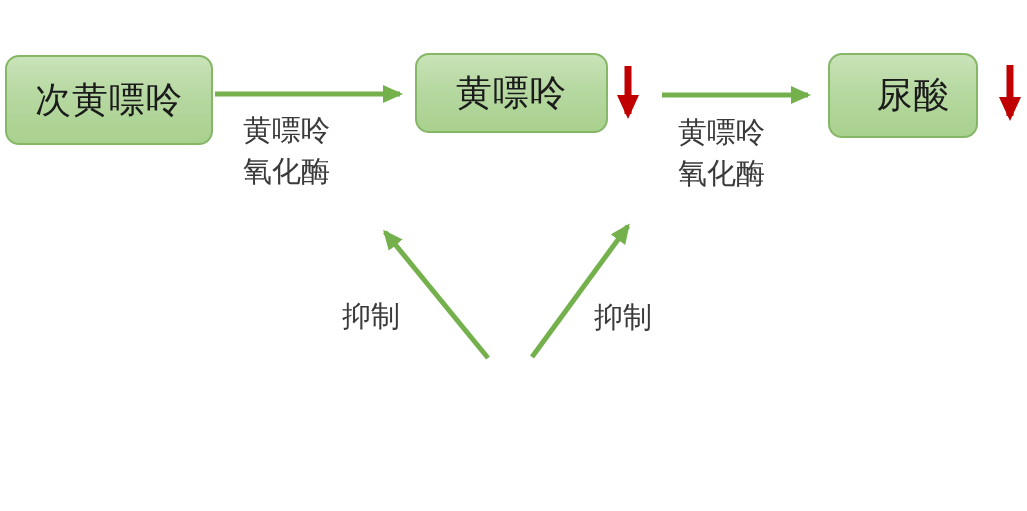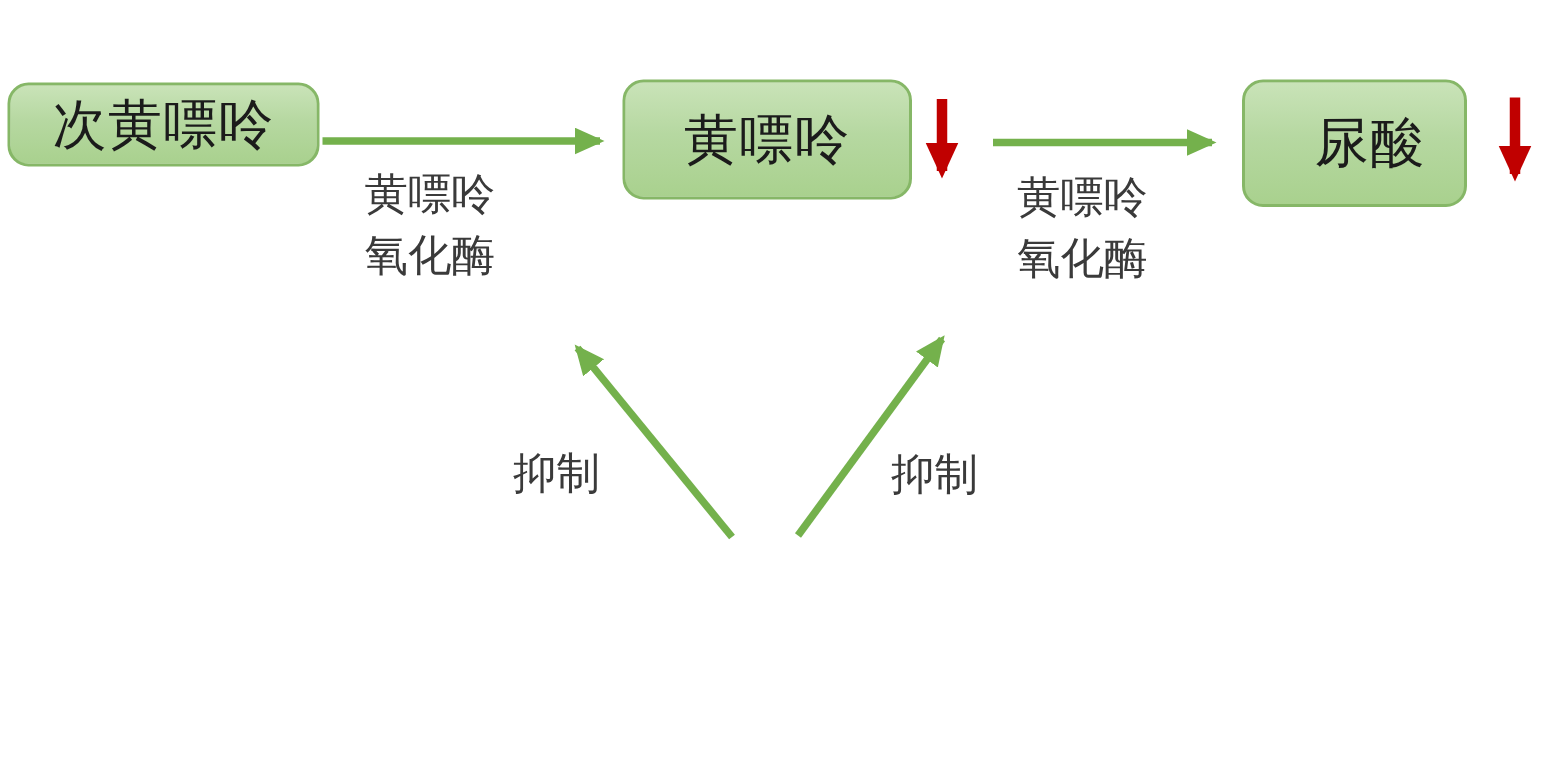--- a/index.html
+++ b/index.html
@@ -29,21 +29,21 @@
     border-radius: 14px;
     background: linear-gradient(180deg, #c9e3b8 0%, #b6d8a1 45%, #a9d18e 100%);
     display: flex;
     align-items: center;
     justify-content: center;
     color: #1b1b1b;
     font-size: 36px;
     letter-spacing: 1px;
     white-space: nowrap;
   }
-  .node-hypoxanthine { left: 5px;   top: 55px;  width: 208px; height: 56px; }
+  .node-hypoxanthine { left: 5px;   top: 55px;  width: 208px; height: 90px; }
   .node-xanthine     { left: 415px; top: 53px;  width: 193px; height: 80px; }
   .node-uric-acid    { left: 828px; top: 53px;  width: 150px; height: 85px; padding-left: 21px; }
   .node-allopurinol  { left: 416px; top: 385px; width: 191px; height: 85px; }
   .edge-label {
     position: absolute;
     color: #3a3a3a;
     font-size: 29px;
     line-height: 41px;
     white-space: nowrap;
   }

